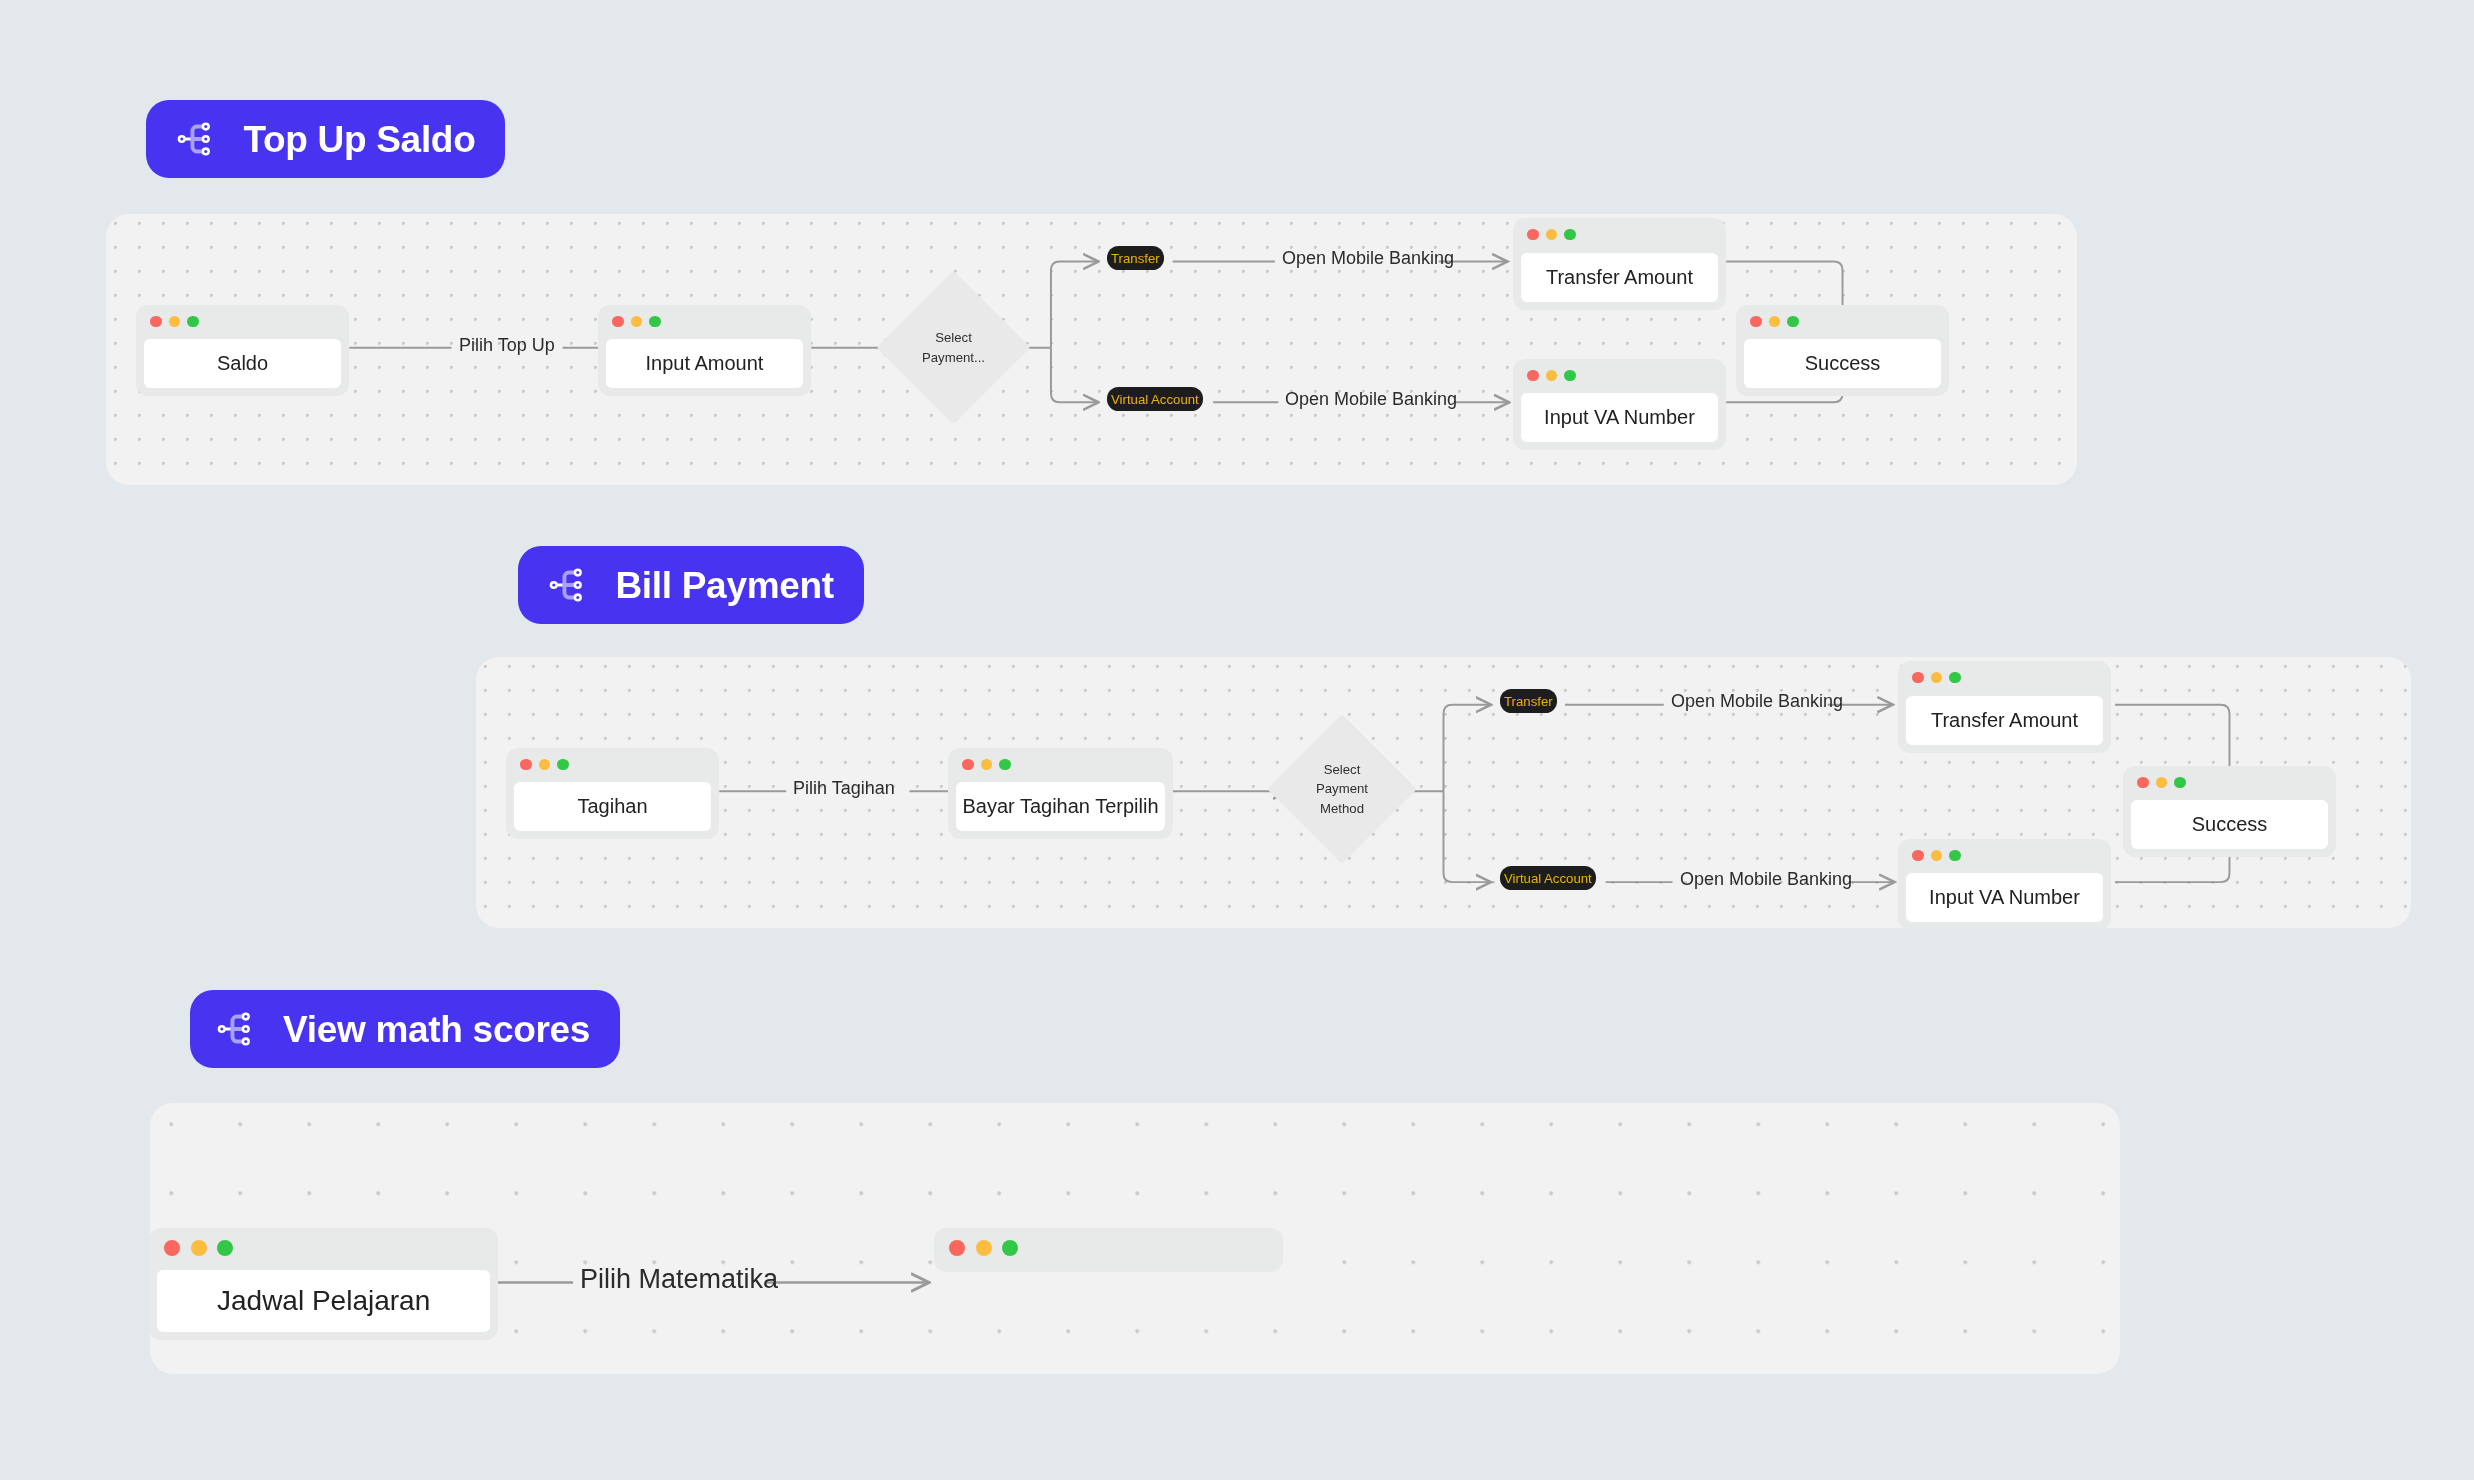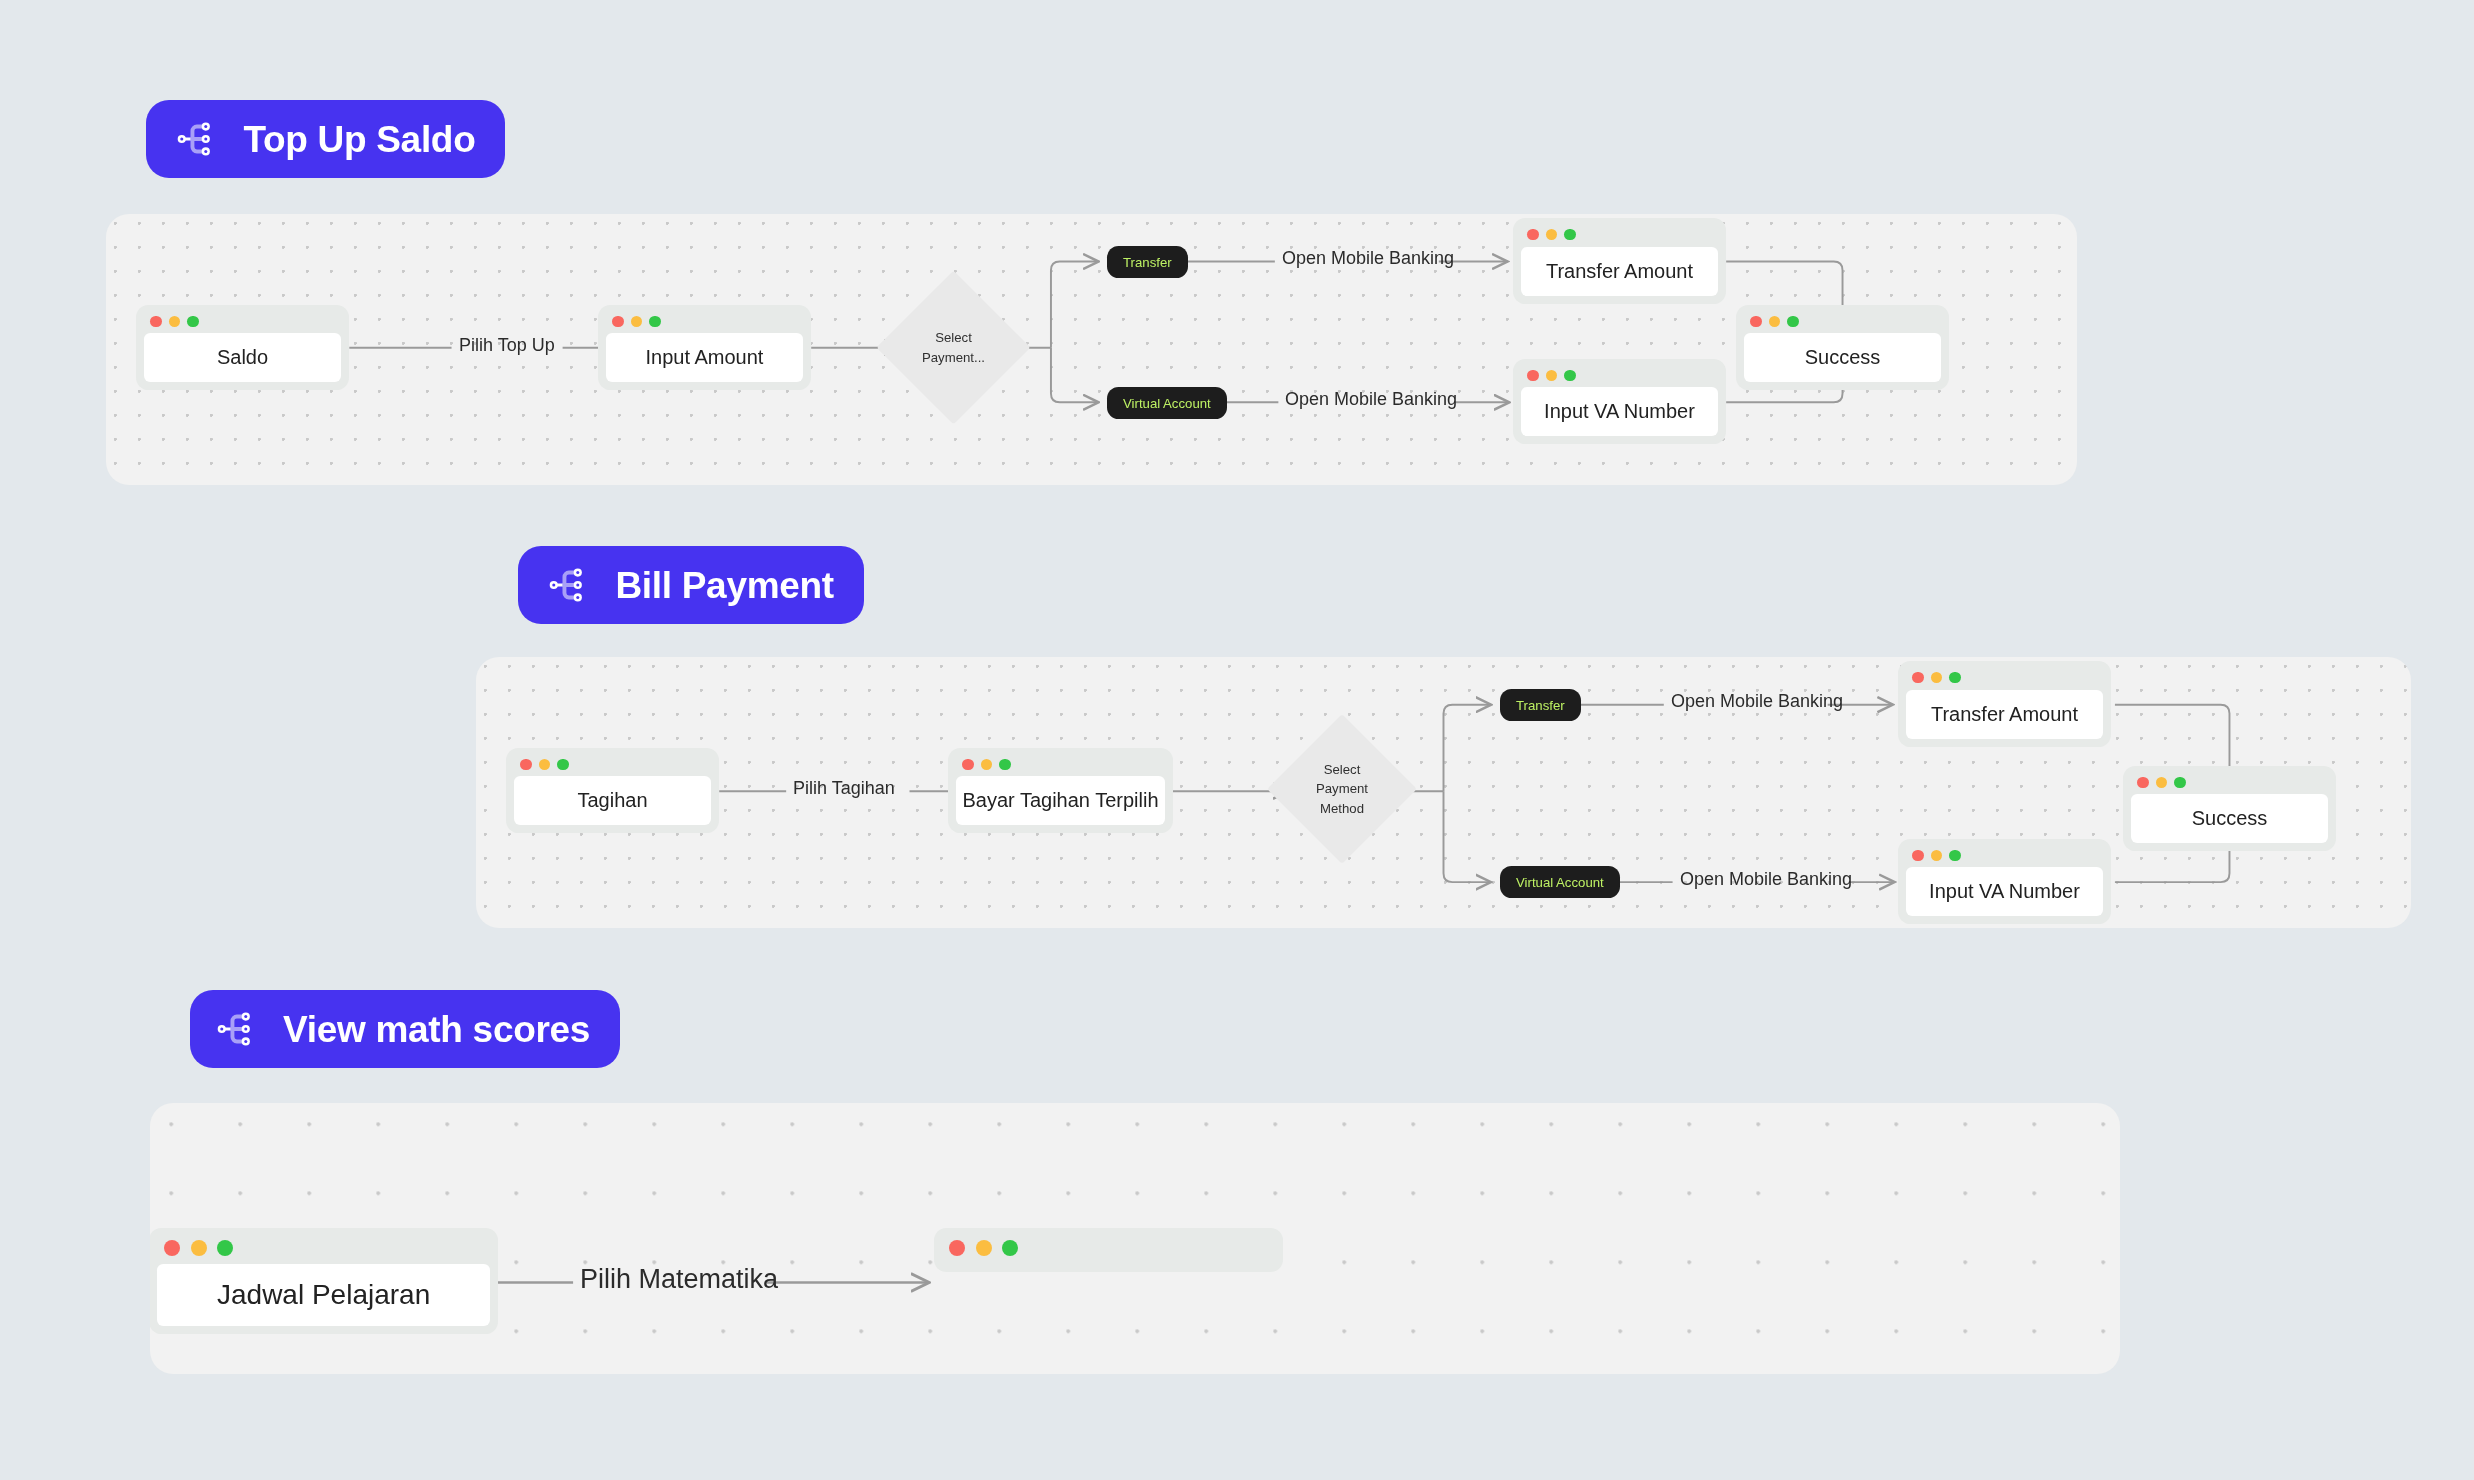--- a/index.html
+++ b/index.html
@@ -65,20 +65,21 @@
   .dot.red { background: #f9675f; }
   .dot.yellow { background: #fbbd40; }
   .dot.green { background: #33c748; }
   .node-body {
     background: #ffffff;
     border-radius: 6.2px;
     display: flex;
     align-items: center;
     justify-content: center;
     color: #222222;
+    margin-top: 6px;
   }
   
   .node.sm { width: 213px; }
   .node.sm .node-body { height: 49px; font-size: 20px; }
   .node.lg { width: 349px; }
   .node.lg .node-body { height: 62px; font-size: 28px; }
 
   
   .diamond {
     position: absolute;
@@ -100,27 +101,27 @@
     font-size: 13.2px;
     line-height: 1.45;
     color: #303030;
     width: 130%;
   }
 
   
   .pill {
     position: absolute;
     background: #1d1d1d;
-    color: #bef264;
+    color: #eab308;
     border-radius: 11.5px;
     display: flex;
     align-items: center;
     justify-content: center;
-    height: 32px;
-    padding: 0 16px;
+    height: 24px;
+    padding: 0 4px;
     font-size: 13.2px;
     white-space: nowrap;
     z-index: 4;
   }
 
   
   .edge-label {
     position: absolute;
     color: #2b2b2b;
     white-space: nowrap;

